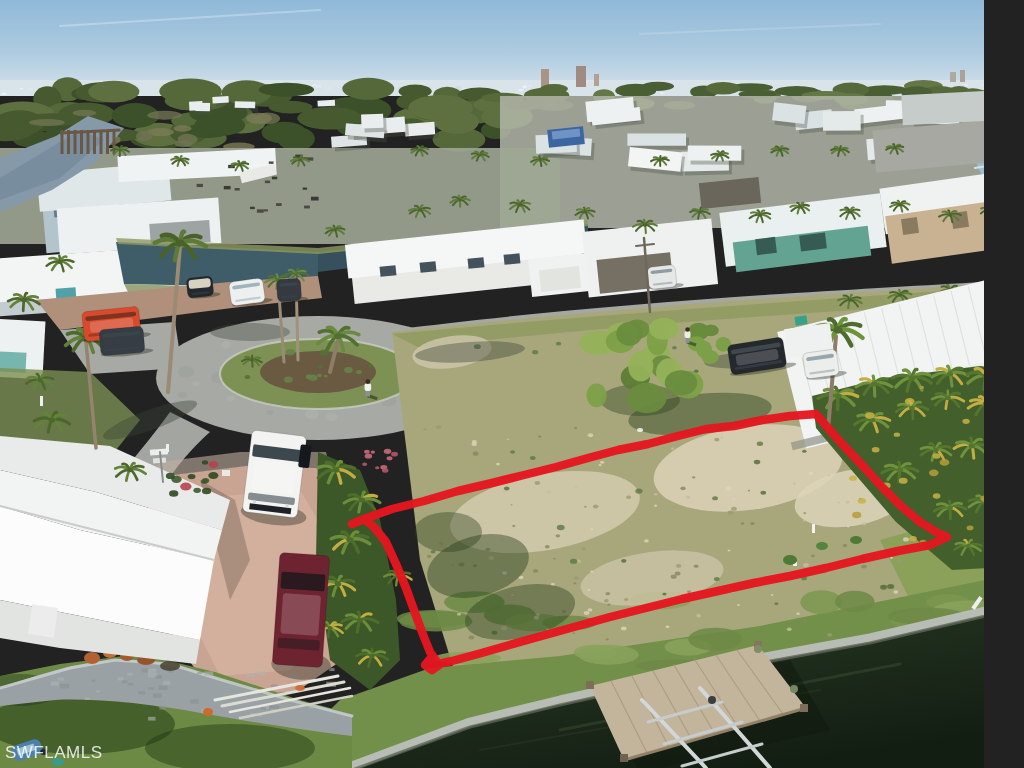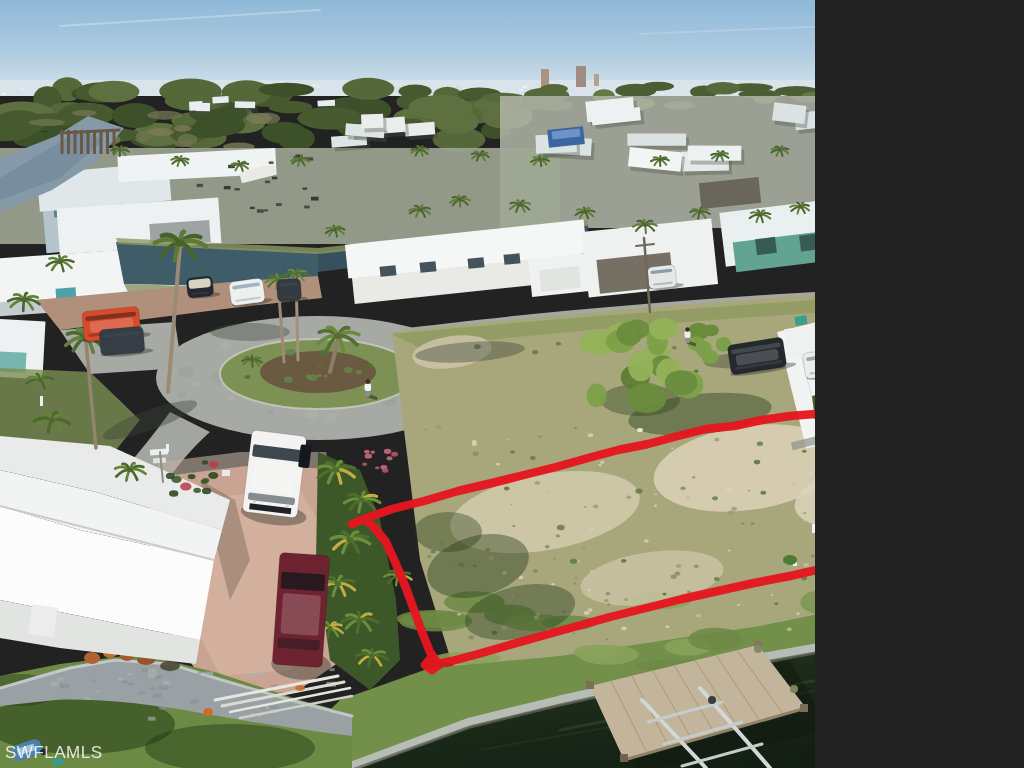--- a/index.html
+++ b/index.html
@@ -1,16 +1,16 @@
 <!DOCTYPE html>
 <html><head>
 <meta charset="utf-8">
 <style>
   html,body{margin:0;padding:0;background:#222;}
-  .stage{position:relative;width:815px;height:768px;overflow:hidden;font-family:"Liberation Sans",sans-serif;}
+  .stage{position:relative;width:984px;height:768px;overflow:hidden;font-family:"Liberation Sans",sans-serif;}
   .stage svg{position:absolute;left:0;top:0;}
   .watermark{position:absolute;left:5px;top:743px;font-size:17px;font-weight:500;letter-spacing:.5px;
     color:rgba(255,255,255,.82);user-select:none;}
 </style>
 </head>
 <body>
 
 <div class="stage">
   <svg id="scene" width="1024" height="768" viewBox="0 0 1024 768" aria-hidden="true">
     <defs id="scene-defs">

